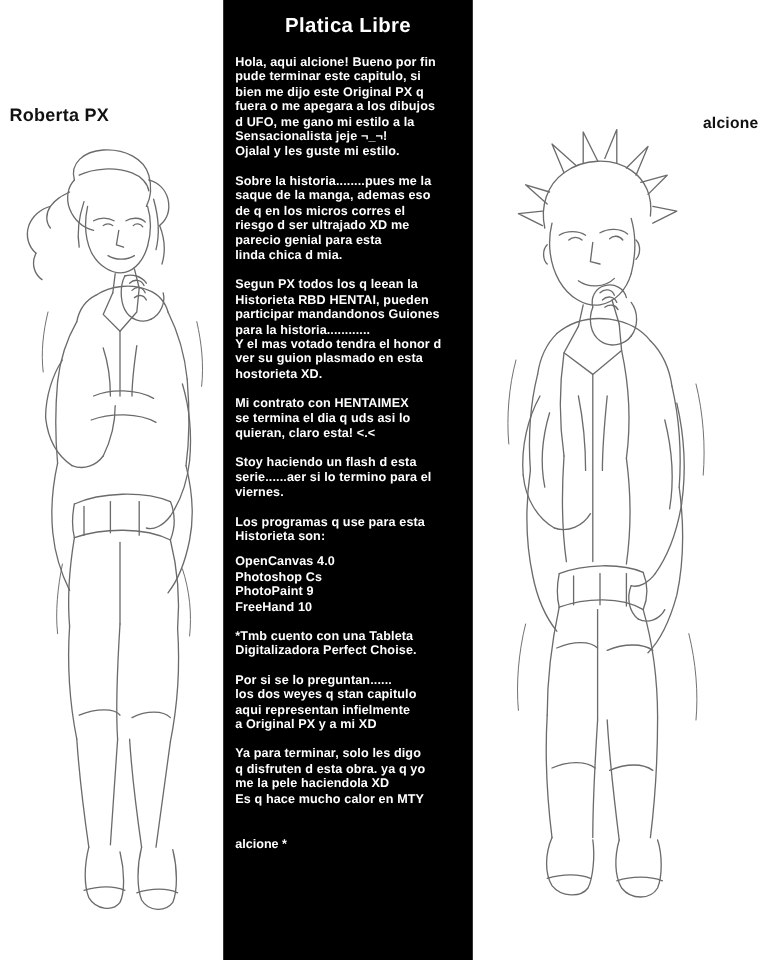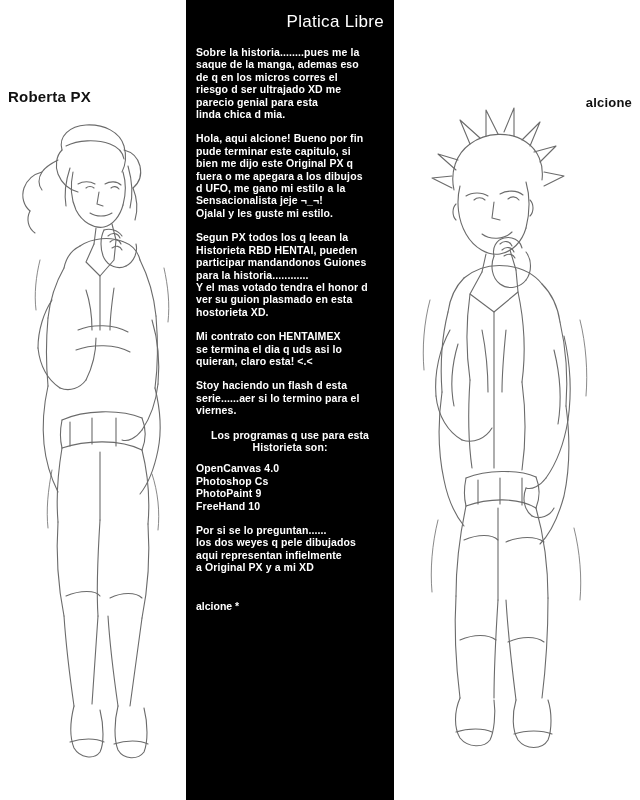--- a/index.html
+++ b/index.html
@@ -47,39 +47,38 @@
     top: 0;
     width: 208px;
     height: 800px;
     background: #000000;
     color: #ffffff;
     box-sizing: border-box;
     padding: 8px 10px 10px 10px;
     overflow: hidden;
   }
   .panel-title {
-    text-align: right;
+    text-align: center;
     font-size: 17px;
-    font-weight: normal;
+    font-weight: bold;
     letter-spacing: 0.3px;
     margin: 4px 0 14px 0;
     color: #ffffff;
   }
   .para {
     font-size: 10.5px;
     line-height: 12.4px;
     font-weight: bold;
     margin: 0 0 12px 0;
     white-space: pre-line;
     color: #ffffff;
     letter-spacing: 0.1px;
   }
   .para.tight {
     margin-bottom: 9px;
-    text-align: center;
   }
   .sign {
     font-size: 10.5px;
     font-weight: bold;
     margin-top: 26px;
   }
 
   
   .art {
     position: absolute;
@@ -295,53 +294,59 @@
       </g>
     </svg>
   </div>
 
   <div class="label-left">Roberta PX</div>
   <div class="label-right">alcione</div>
 
   <div class="panel">
     <div class="panel-title">Platica Libre</div>
 
-    <p class="para">Sobre la historia........pues me la
-saque de la manga, ademas eso
-de q en los micros corres el
-riesgo d ser ultrajado XD me
-parecio genial para esta
-linda chica d mia.</p>
     <p class="para">Hola, aqui alcione! Bueno por fin
 pude terminar este capitulo, si
 bien me dijo este Original PX q
 fuera o me apegara a los dibujos
 d UFO, me gano mi estilo a la
 Sensacionalista jeje ¬_¬!
 Ojalal y les guste mi estilo.</p>
+    <p class="para">Sobre la historia........pues me la
+saque de la manga, ademas eso
+de q en los micros corres el
+riesgo d ser ultrajado XD me
+parecio genial para esta
+linda chica d mia.</p>
     <p class="para">Segun PX todos los q leean la
 Historieta RBD HENTAI, pueden
 participar mandandonos Guiones
 para la historia............
 Y el mas votado tendra el honor d
 ver su guion plasmado en esta
 hostorieta XD.</p>
     <p class="para">Mi contrato con HENTAIMEX
 se termina el dia q uds asi lo
 quieran, claro esta! &lt;.&lt;</p>
     <p class="para">Stoy haciendo un flash d esta
 serie......aer si lo termino para el
 viernes.</p>
     <p class="para tight">Los programas q use para esta
 Historieta son:</p>
     <p class="para">OpenCanvas 4.0
 Photoshop Cs
 PhotoPaint 9
 FreeHand 10</p>
+    <p class="para">*Tmb cuento con una Tableta
+Digitalizadora Perfect Choise.</p>
     <p class="para">Por si se lo preguntan......
-los dos weyes q pele dibujados
+los dos weyes q stan capitulo
 aqui representan infielmente
 a Original PX y a mi XD</p>
+    <p class="para">Ya para terminar, solo les digo
+q disfruten d esta obra. ya q yo
+me la pele haciendola XD
+Es q hace mucho calor en MTY</p>
 
     <div class="sign">alcione *</div>
   </div>
 
 </div>
 
 </body></html>

